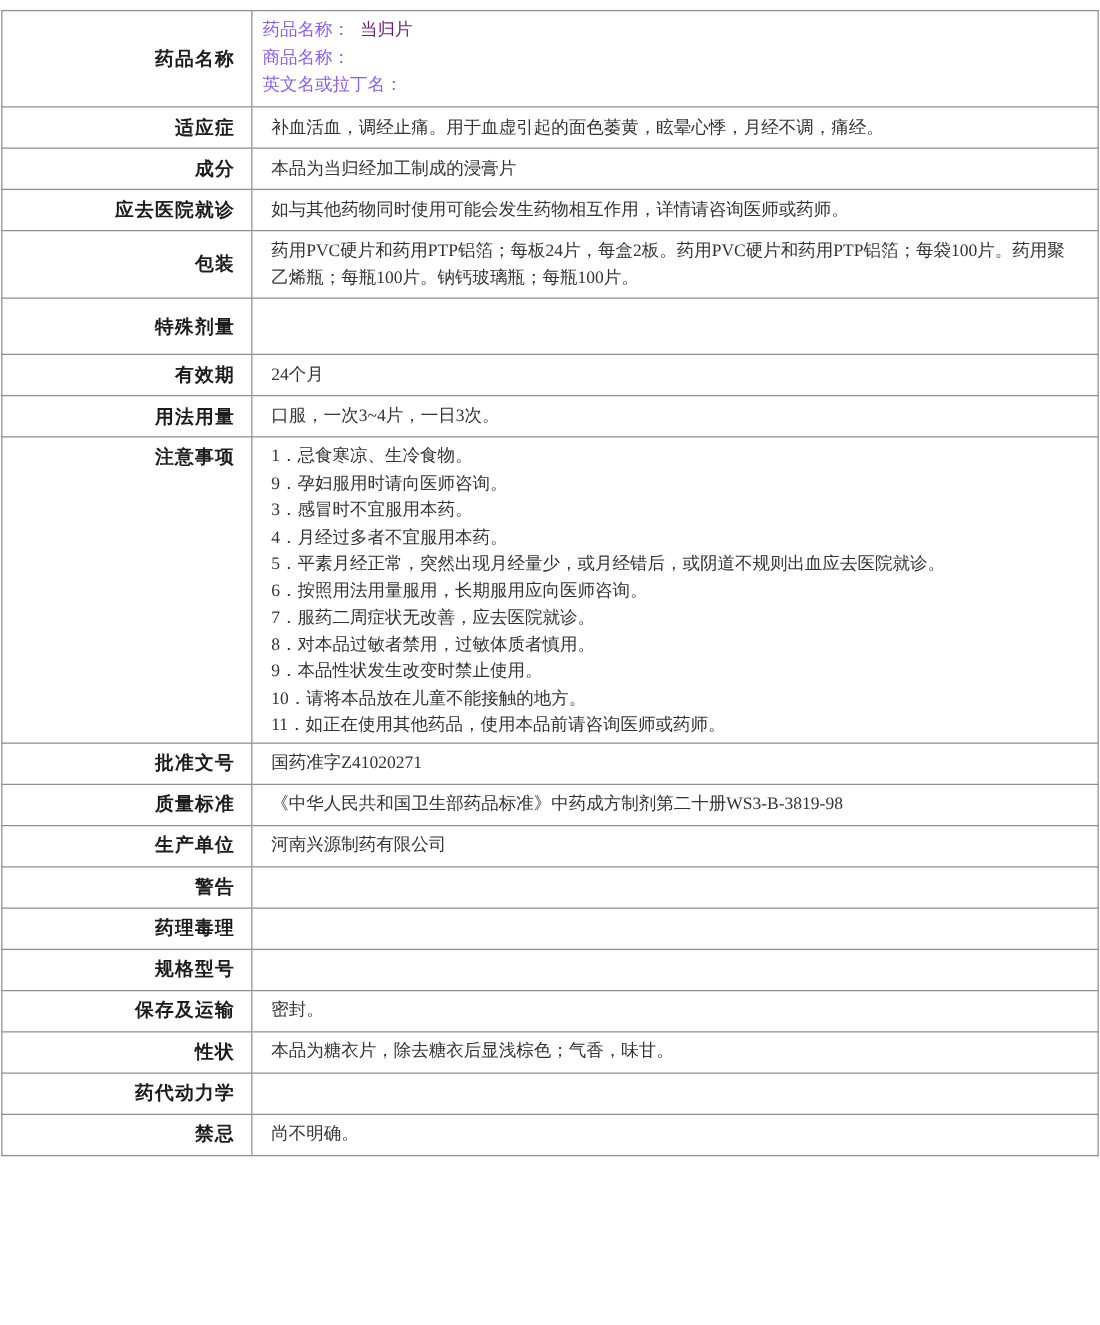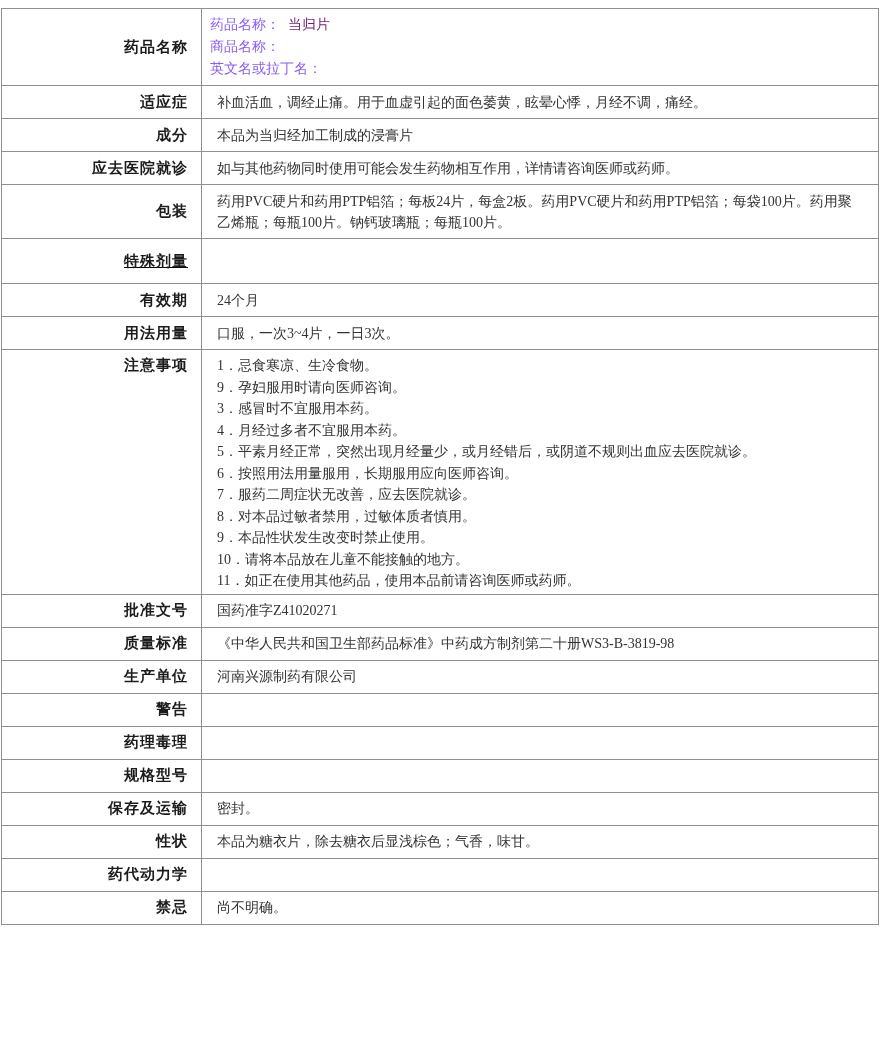--- a/index.html
+++ b/index.html
@@ -48,21 +48,21 @@
   tr { height: 33px; }
   
   tr:nth-child(1) { height: 77px; }
   tr:nth-child(1) td.content { padding-left: 8px; }
   .kv-line { line-height: 22px; font-size: 14px; }
   .kv-key   { color: #8b5cf6; }
   .kv-value { color: #701a75; margin-left: 8px; }
   
   tr:nth-child(5) { height: 54px; }
   
-  tr:nth-child(6) { height: 45px; text-decoration: underline; }
+  tr:nth-child(6) { height: 45px; }
   
   tr:nth-child(9) { height: 243px; }
   tr:nth-child(9) td { vertical-align: top; font-family: Liberation Serif, serif; }
   tr:nth-child(9) td.label { padding-top: 6px; }
   tr:nth-child(9) td.content { padding-top: 5px; }
   .note-line { line-height: 21.5px; white-space: nowrap; }
   
   tr:nth-child(20) { height: 35px; }
 </style>
 </head>

